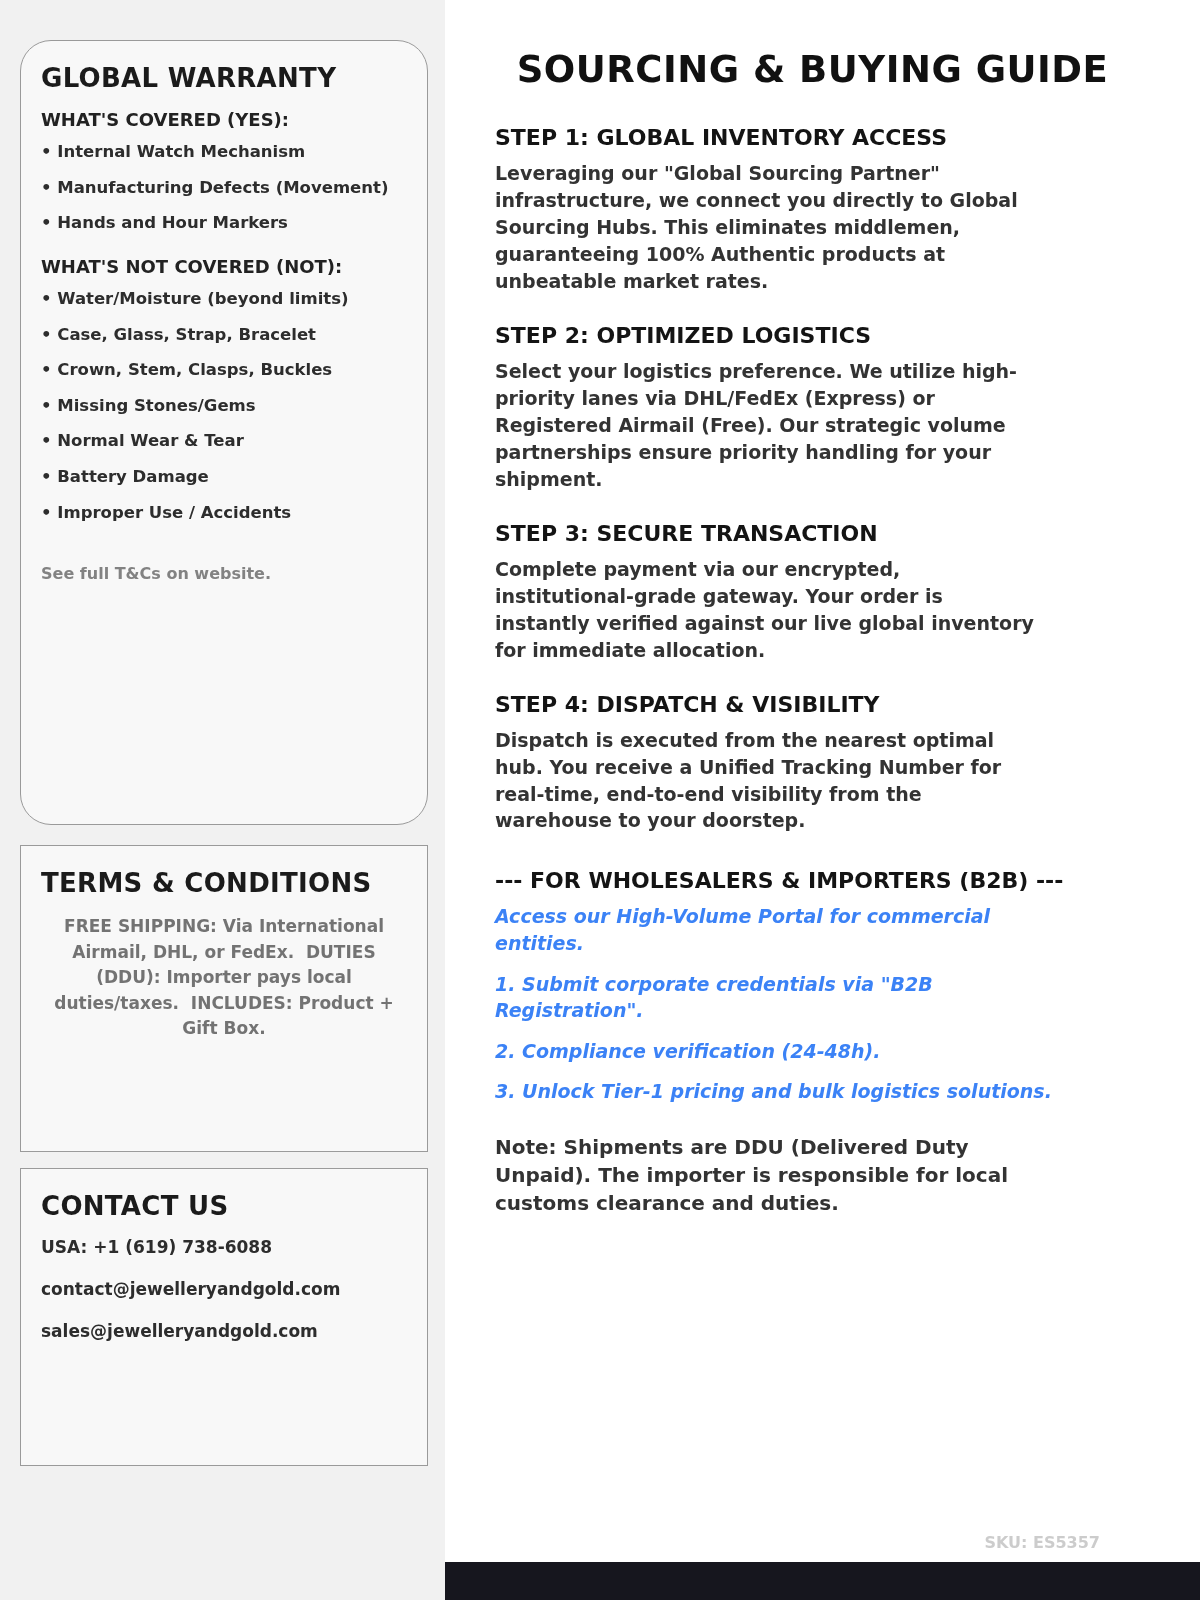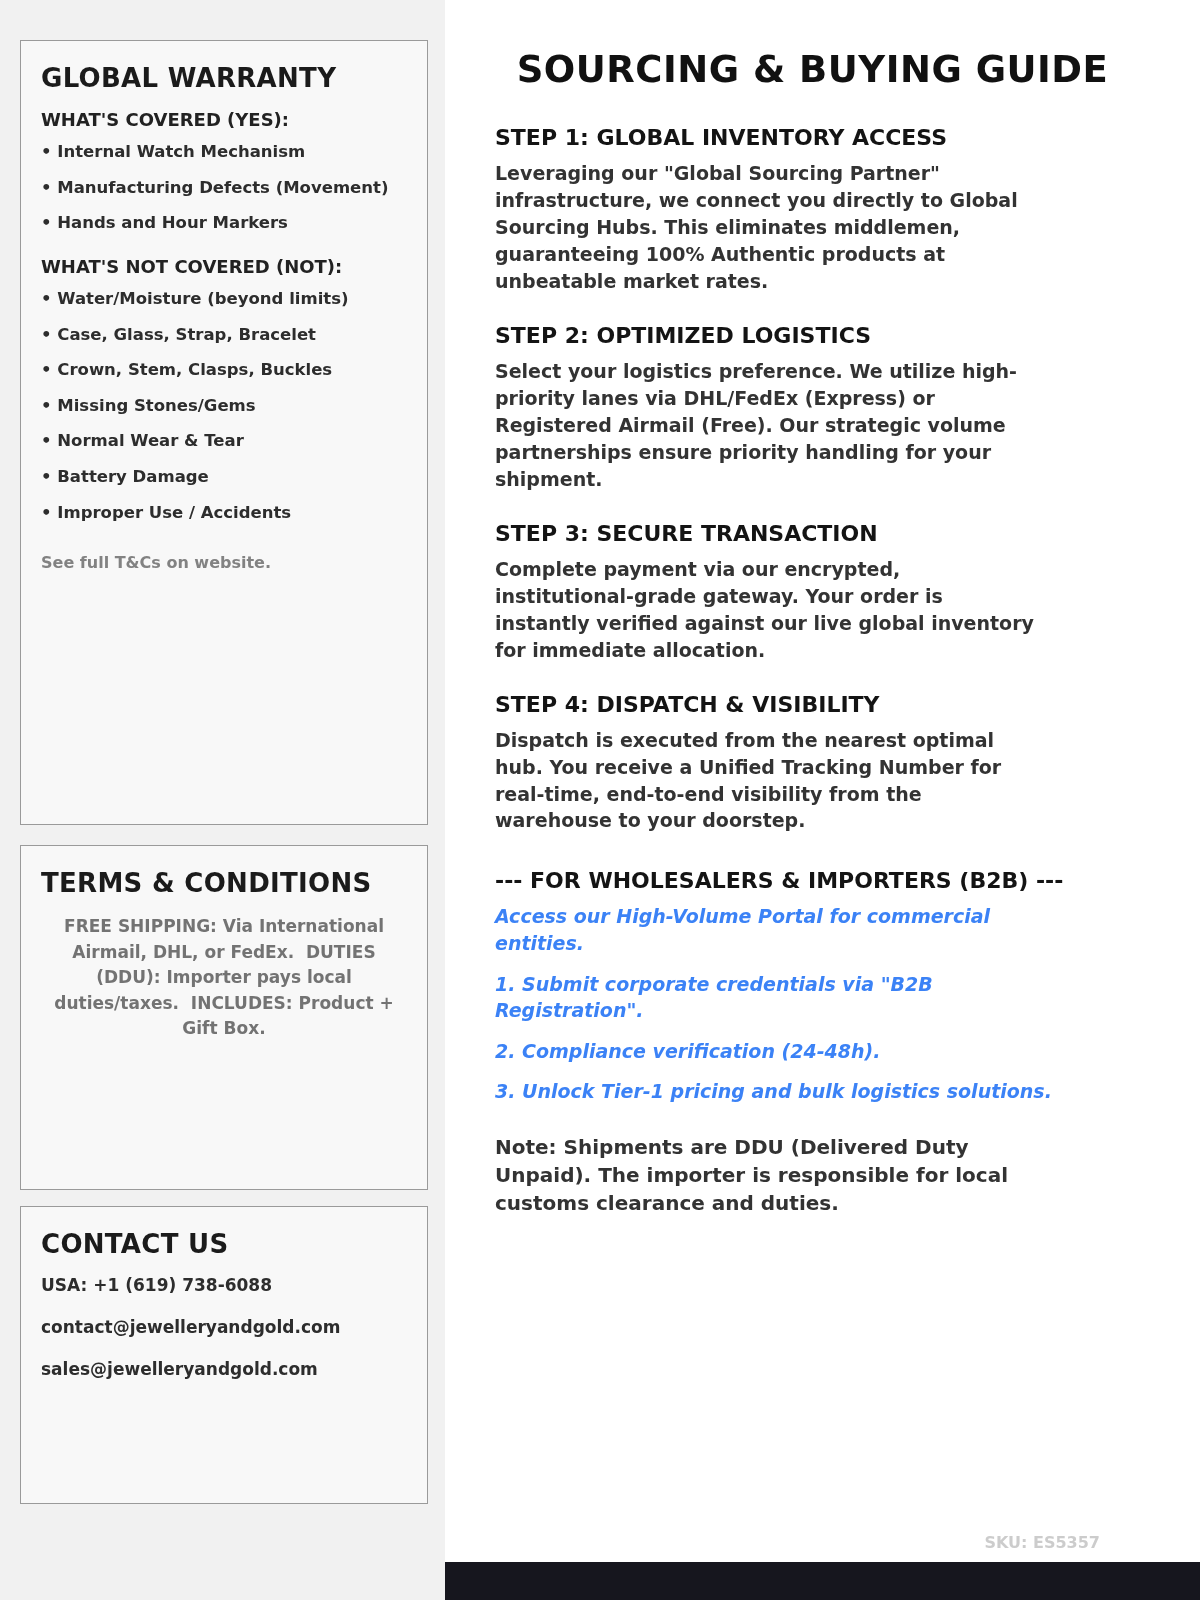--- a/index.html
+++ b/index.html
@@ -21,22 +21,22 @@
     width: 445px;
     flex-shrink: 0;
     background: #f1f1f1;
     padding: 40px 17px 0 20px;
   }
   .box {
     background: #f8f8f8;
     border: 1px solid #9a9a9a;
     padding: 22px 20px;
   }
-  .warranty-box { height: 785px; margin-bottom: 20px; }
-  .terms-box    { height: 345px; margin-bottom: 16px; }
+  .warranty-box { height: 785px; margin-bottom: 20px; border-radius: 31px; }
+  .terms-box    { height: 307px; margin-bottom: 16px; }
   .contact-box  { height: 298px; }
 
   .box-title {
     margin: 0 0 16px 0;
     font-size: 26px;
     font-weight: 800;
     letter-spacing: 0.3px;
     color: #1b1b1b;
   }
   .sub-heading {
@@ -53,21 +53,21 @@
   }
   .bullet-list li {
     font-size: 16.5px;
     font-weight: 600;
     color: #2d2d2d;
     margin-bottom: 15px;
     line-height: 1.25;
   }
   .bullet-list li::before { content: "• "; }
   .footnote {
-    margin: 30px 0 0 0;
+    margin: 41px 0 0 0;
     font-size: 16px;
     font-weight: 600;
     color: #828282;
   }
   .terms-body {
     margin: 4px 0 0 0;
     font-size: 17px;
     font-weight: 700;
     color: #737373;
     line-height: 1.5;

